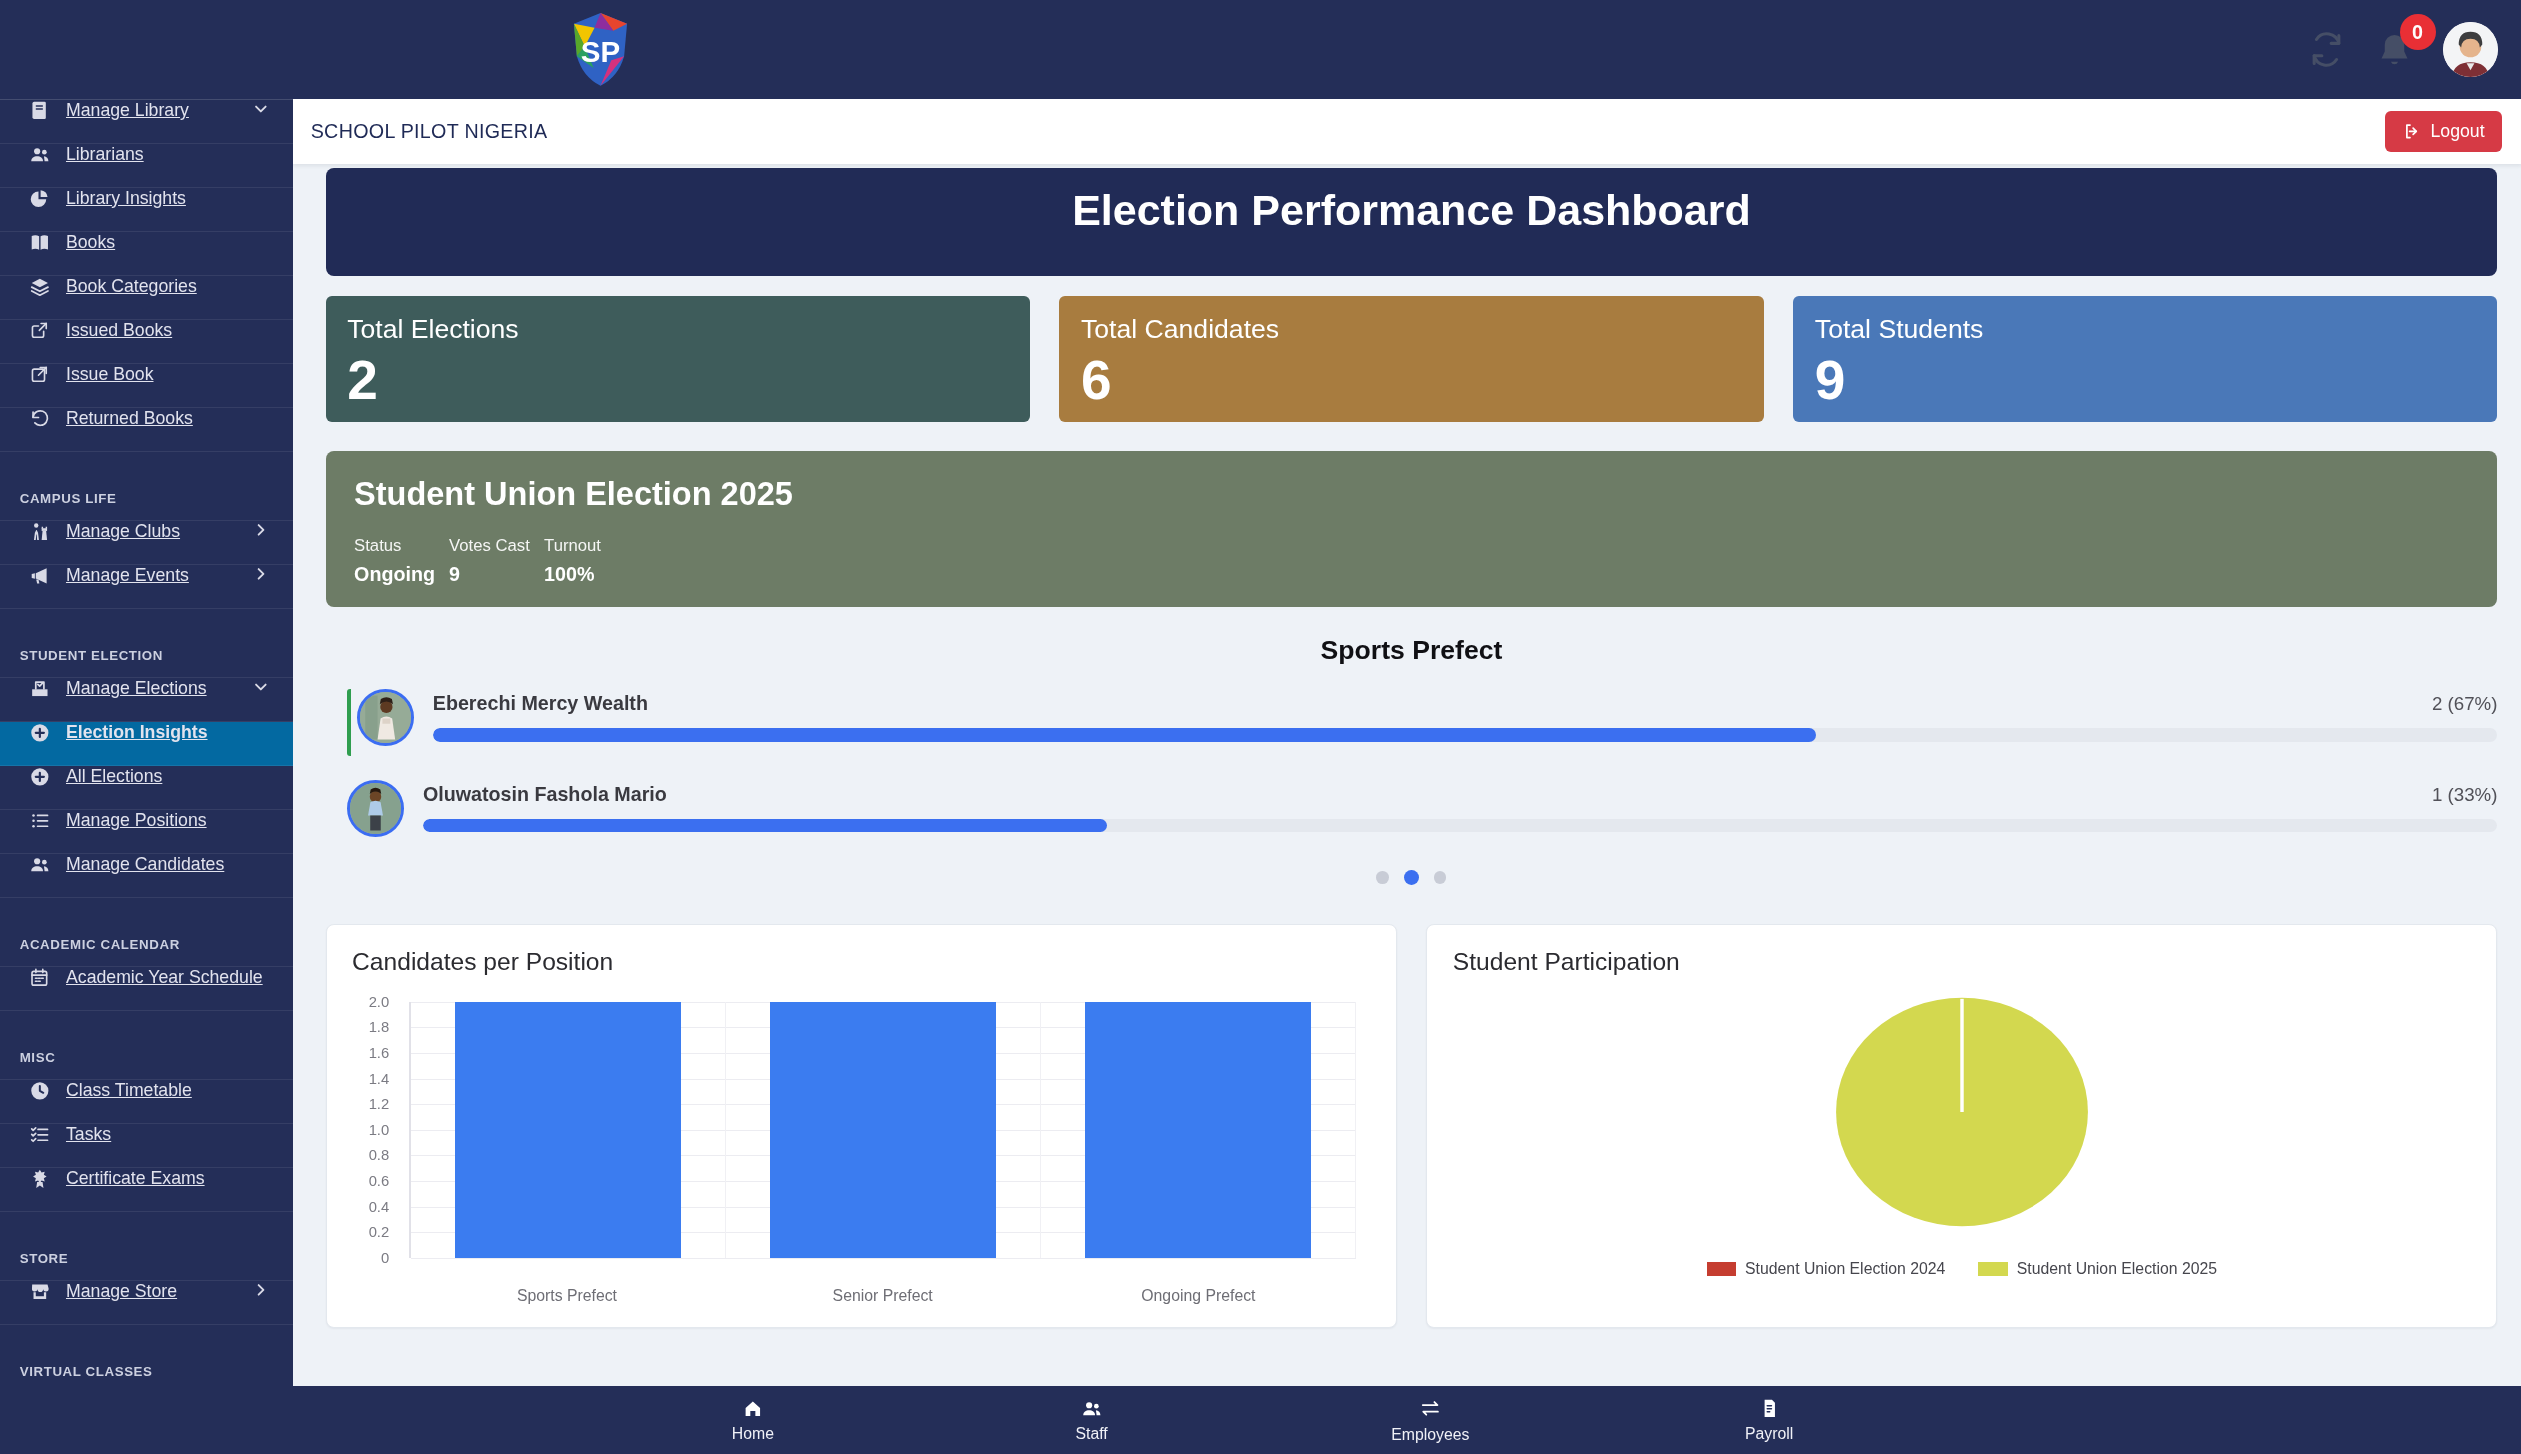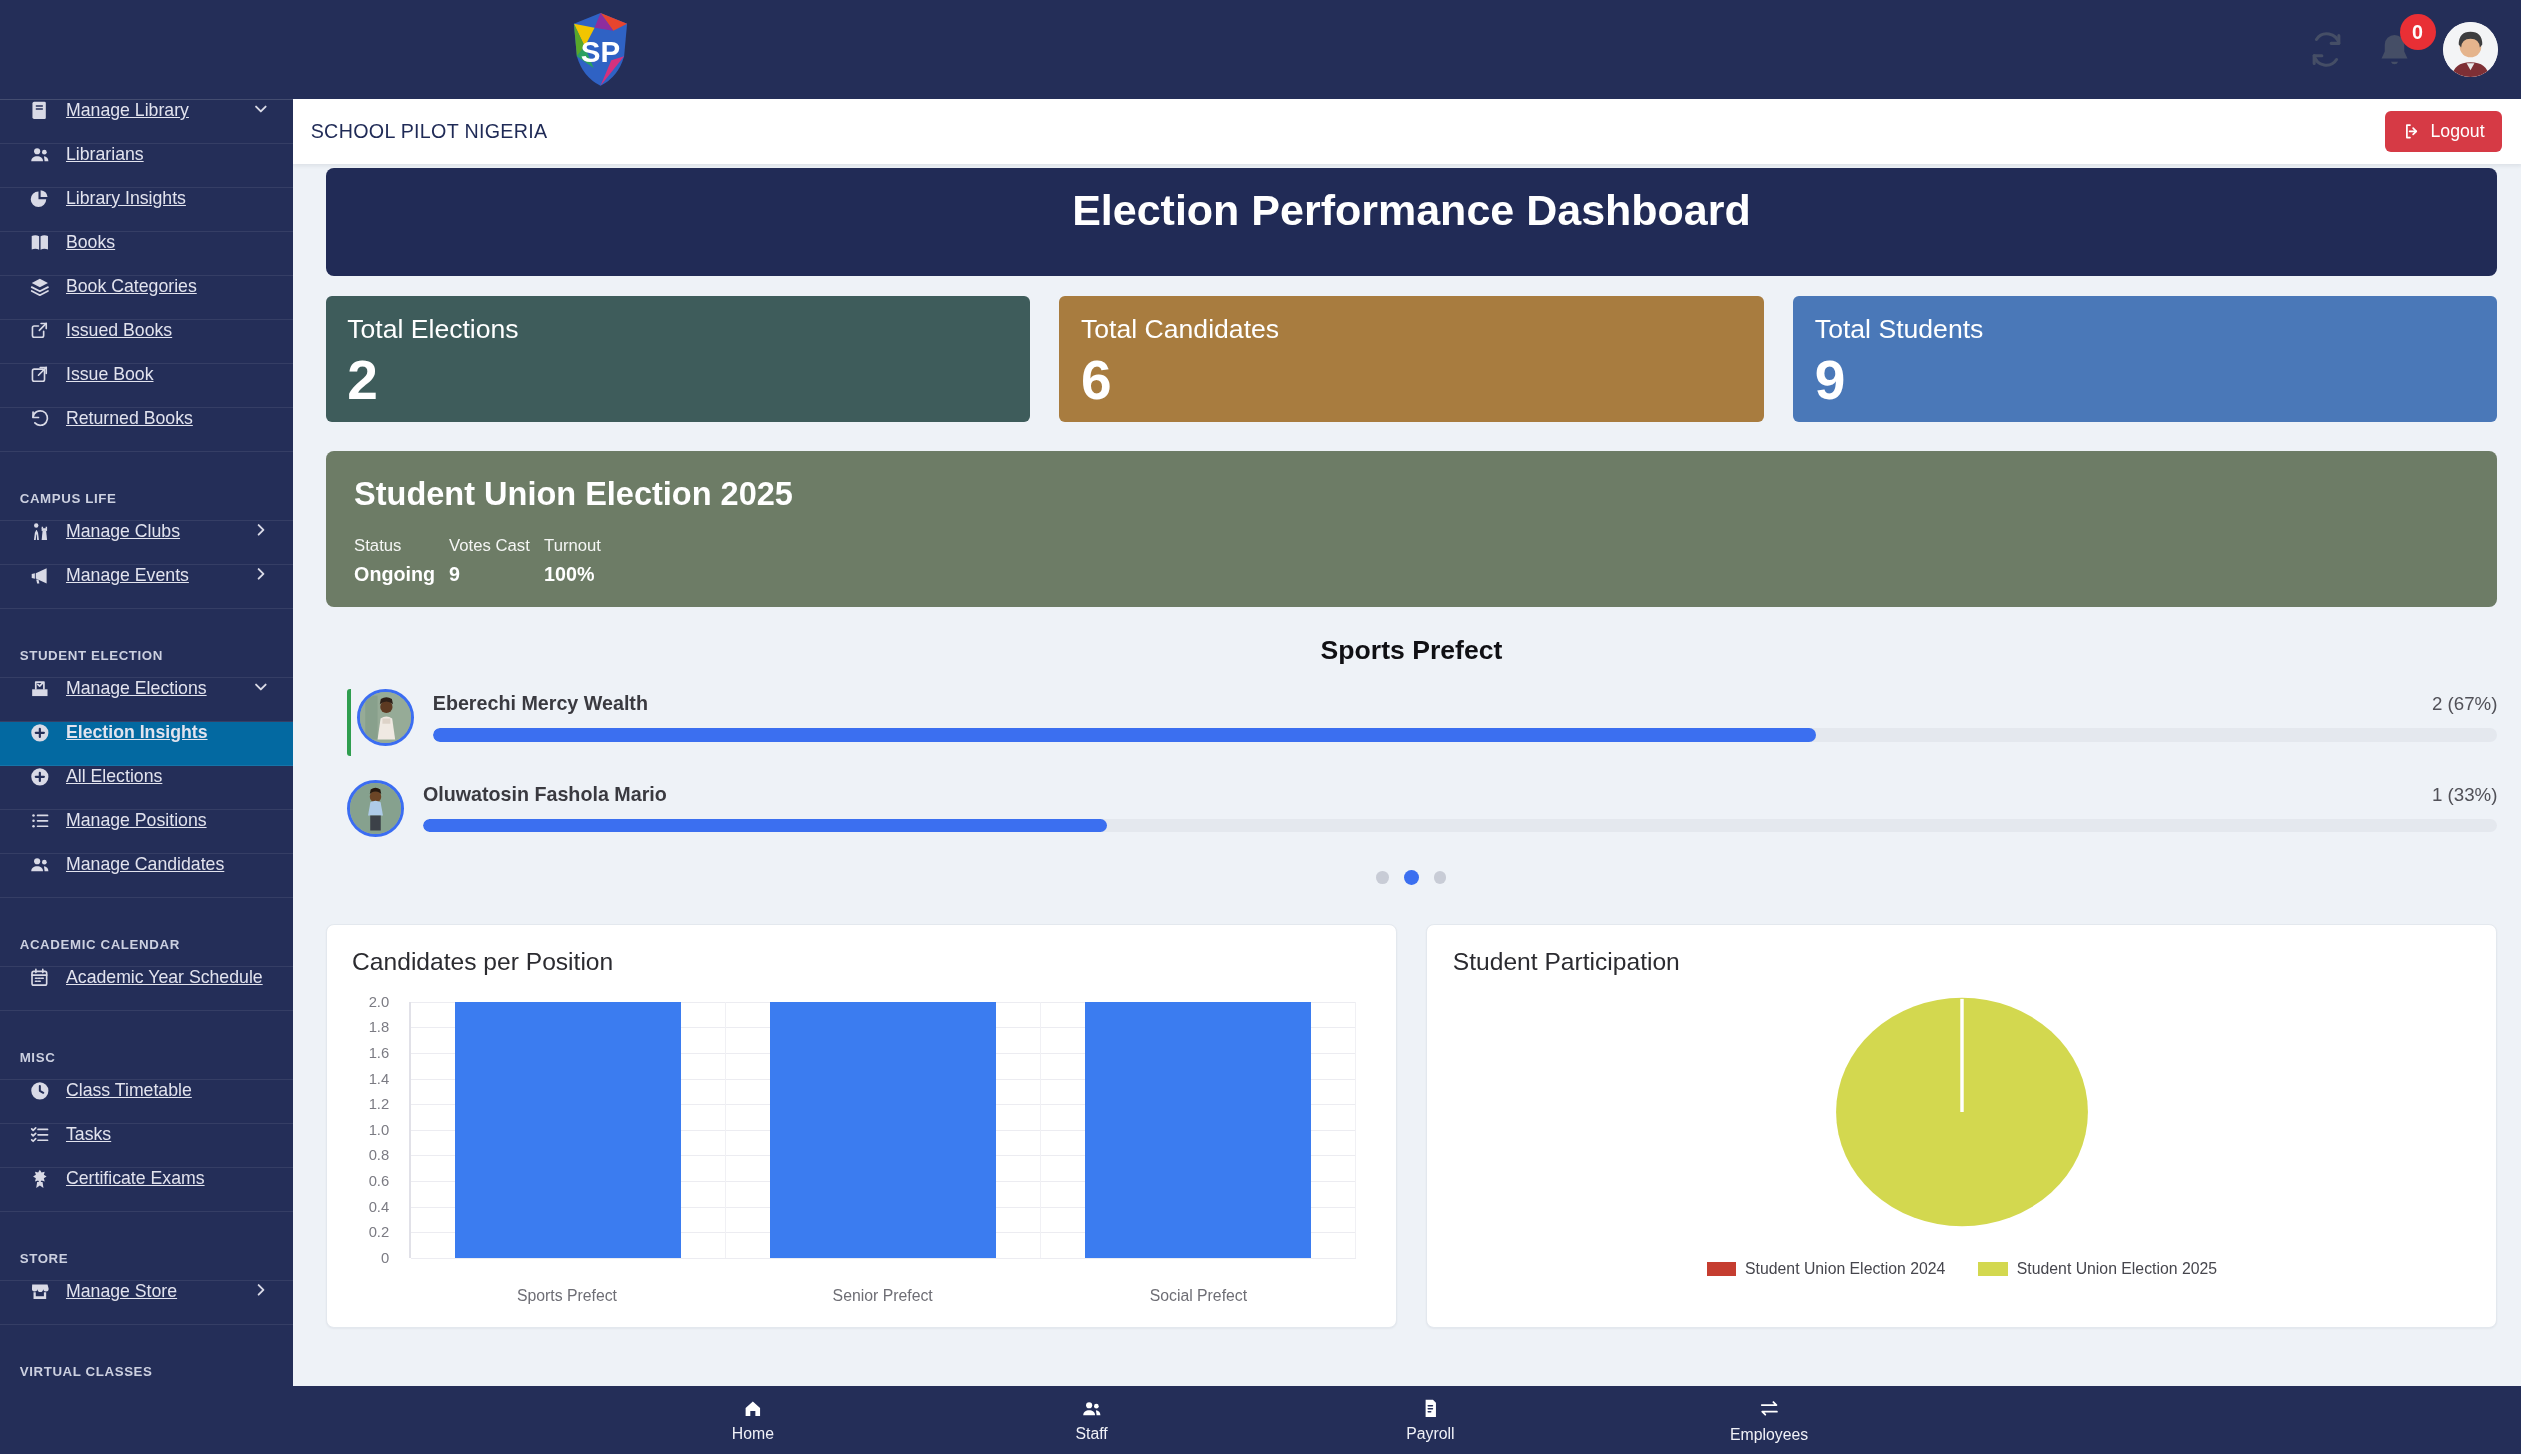--- a/index.html
+++ b/index.html
@@ -526,21 +526,21 @@
               <div class="band">
                 <div class="bar" style="height:100%;background:#3b7cf0"></div>
               </div>
               <div class="band">
                 <div class="bar" style="height:100%;background:#3b7cf0"></div>
               </div>
             </div>
           <div class="x-labels" id="x-labels">
               <span class="x-label">Sports Prefect</span>
               <span class="x-label">Senior Prefect</span>
-              <span class="x-label">Social Prefect</span>
+              <span class="x-label">Ongoing Prefect</span>
             </div>
         </div>
       </div>
       <div class="chart-card">
         <div class="chart-title">Student Participation</div>
         <div class="pie-wrap">
           <svg width="296" height="244" viewBox="0 0 300 248">
             <ellipse id="pie-main" cx="150" cy="124" rx="128" ry="116" fill="#d3d84f"></ellipse>
             <line x1="150" y1="9" x2="150" y2="124" stroke="#ffffff" stroke-width="3.5"></line>
           </svg>
@@ -576,31 +576,31 @@
             <circle cx="9" cy="8" r="3.4"></circle>
             <path d="M2.5 19c0-3.4 2.9-5.4 6.5-5.4s6.5 2 6.5 5.4z"></path>
             <circle cx="17" cy="9" r="2.6"></circle>
             <path d="M16.5 13.6c2.9.3 5 2.2 5 5.4h-4.2"></path>
           </svg>
         </span>
     <span class="bn-label">Staff</span>
   </div>
       <div class="bn-item">
     <span class="bn-ico">
+          <svg viewBox="0 0 24 24" width="22.7" height="22.7">
+            <path d="M4 8.5h15.5l-3.2-3.2" fill="none" stroke="currentColor" stroke-width="1.9" stroke-linecap="round" stroke-linejoin="round"></path>
+            <path d="M20 15.5H4.5l3.2 3.2" fill="none" stroke="currentColor" stroke-width="1.9" stroke-linecap="round" stroke-linejoin="round"></path>
+          </svg>
+        </span>
+    <span class="bn-label">Employees</span>
+  </div>
+      <div class="bn-item">
+    <span class="bn-ico">
           <svg viewBox="0 0 24 24" width="20.7" height="20.7">
             <path d="M6.5 2h8.5l3.5 3.5V22h-12z" fill="currentColor"></path>
             <path d="M9.5 9h5M9.5 12.5h5M9.5 16h3" stroke="#242e58" stroke-width="1.6" stroke-linecap="round"></path>
           </svg>
         </span>
     <span class="bn-label">Payroll</span>
   </div>
-      <div class="bn-item">
-    <span class="bn-ico">
-          <svg viewBox="0 0 24 24" width="22.7" height="22.7">
-            <path d="M4 8.5h15.5l-3.2-3.2" fill="none" stroke="currentColor" stroke-width="1.9" stroke-linecap="round" stroke-linejoin="round"></path>
-            <path d="M20 15.5H4.5l3.2 3.2" fill="none" stroke="currentColor" stroke-width="1.9" stroke-linecap="round" stroke-linejoin="round"></path>
-          </svg>
-        </span>
-    <span class="bn-label">Employees</span>
-  </div>
     </div>
 </nav>
 
 
 </body></html>

